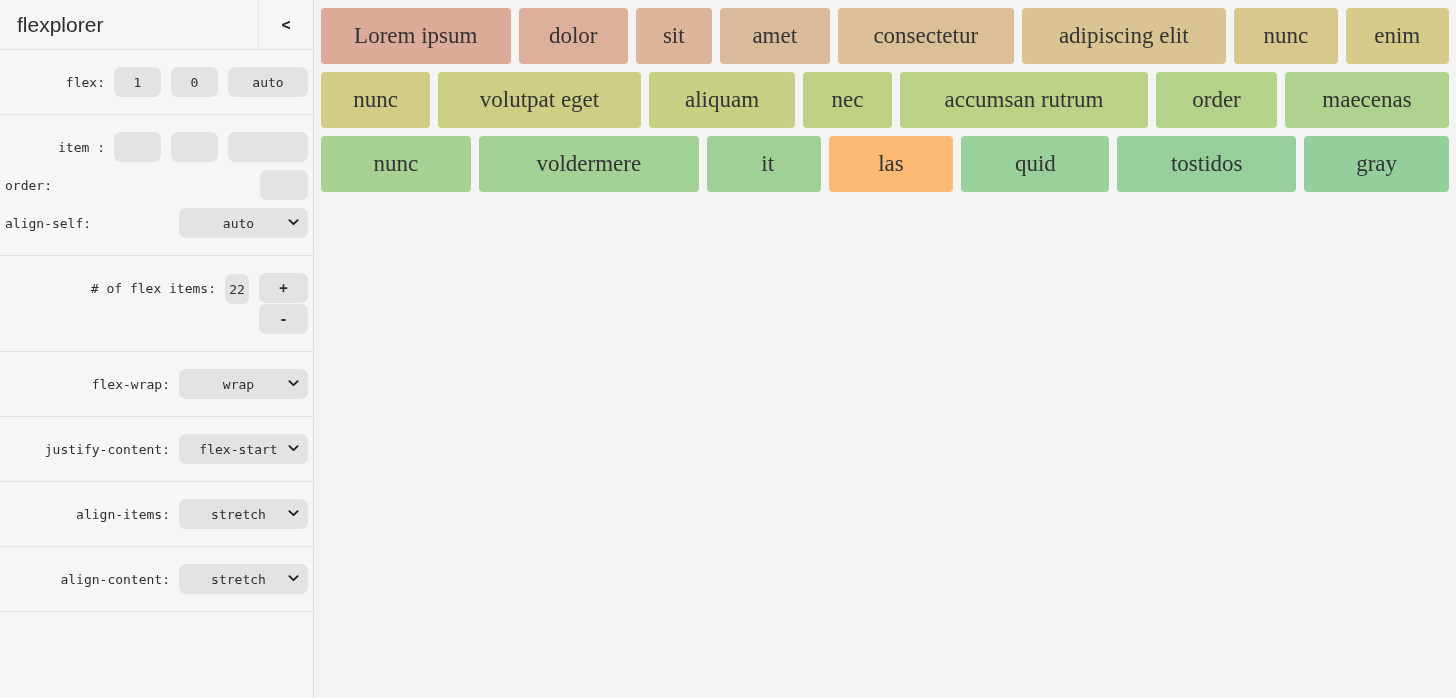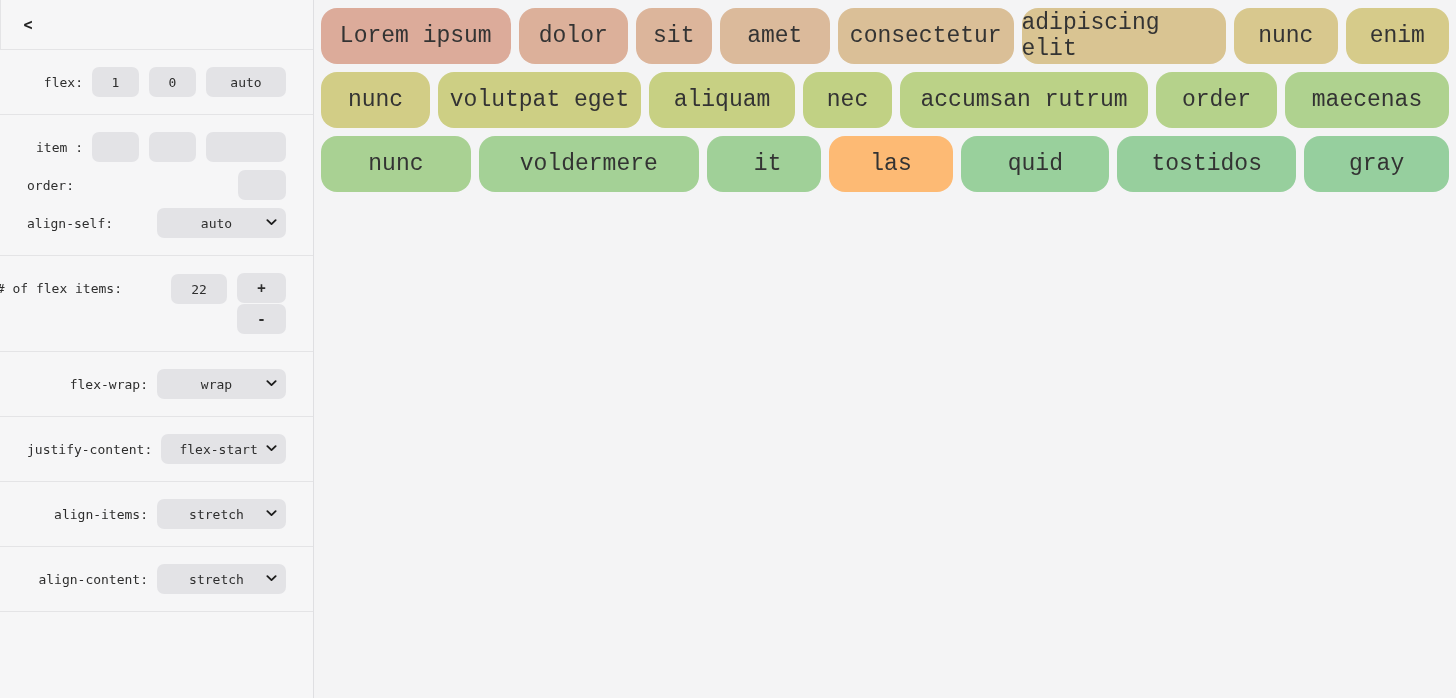--- a/index.html
+++ b/index.html
@@ -32,38 +32,38 @@
   .collapse-btn {
     width: 55px;
     border: none; border-left: 1px solid #e4e4e6;
     background: transparent;
     font-family: "DejaVu Sans Mono", monospace;
     font-size: 15px; font-weight: bold; color: #222;
     cursor: pointer;
   }
   .section {
     border-bottom: 1px solid #e4e4e6;
-    padding: 17px 27px;
+    padding: 17px 5px;
   }
   .ctl-row {
     display: flex; align-items: center; justify-content: flex-end;
   }
   .ctl-row + .ctl-row { margin-top: 8px; justify-content: space-between; }
   .lbl { font-size: 13px; color: #2e2e2e; margin-right: 9px; white-space: pre; }
   .tbox {
     height: 30px; border: none; border-radius: 7px;
     background: #e3e3e6; color: #2e2e2e;
     font-family: "DejaVu Sans Mono", monospace; font-size: 13px;
     text-align: center; outline: none;
   }
   .tbox + .tbox { margin-left: 10px; }
   .w-sm { width: 47px; }
   .w-md { width: 80px; }
   .w-order { width: 48px; }
-  .w-count { width: 56px; margin-left: 40px; }
+  .w-count { width: 24px; }
   .select {
     position: relative; width: 129px; height: 30px;
     background: #e3e3e6; border-radius: 7px;
     display: flex; align-items: center; justify-content: center;
     font-size: 13px; cursor: pointer;
   }
   .select .select-value { margin-right: 10px; }
   .select .chev { position: absolute; right: 9px; top: 11px; }
   .count-section .ctl-row { align-items: flex-start; }
   .count-section .lbl { margin-top: 8px; }
@@ -78,35 +78,36 @@
   .step-btn + .step-btn { margin-top: 1px; }
 
   
   .playground {
     flex: 1;
     padding: 4px 3px;
     display: flex; flex-wrap: wrap;
     align-content: flex-start; align-items: flex-start;
   }
   .item {
-    height: 56px; margin: 4px; border-radius: 16px;
+    height: 56px; margin: 4px; border-radius: 4px;
     display: flex; align-items: center; justify-content: center;
-    font-family: Liberation Mono, monospace;
+    font-family: Liberation Serif, serif;
     font-size: 23px; color: #333;
     cursor: pointer;
   }
 </style>
 </head>
 <body>
 
 <div class="app">
 
   <aside class="sidebar">
 
     <div class="sidebar-header">
+      <div class="app-title">flexplorer</div>
       <button class="collapse-btn">
         <span>&lt;</span>
       </button>
     </div>
 
     <div class="section">
       <div class="ctl-row">
         <span class="lbl">flex:</span>
         <input class="tbox w-sm" value="1" style="">
         <input class="tbox w-sm" value="0" style="">

